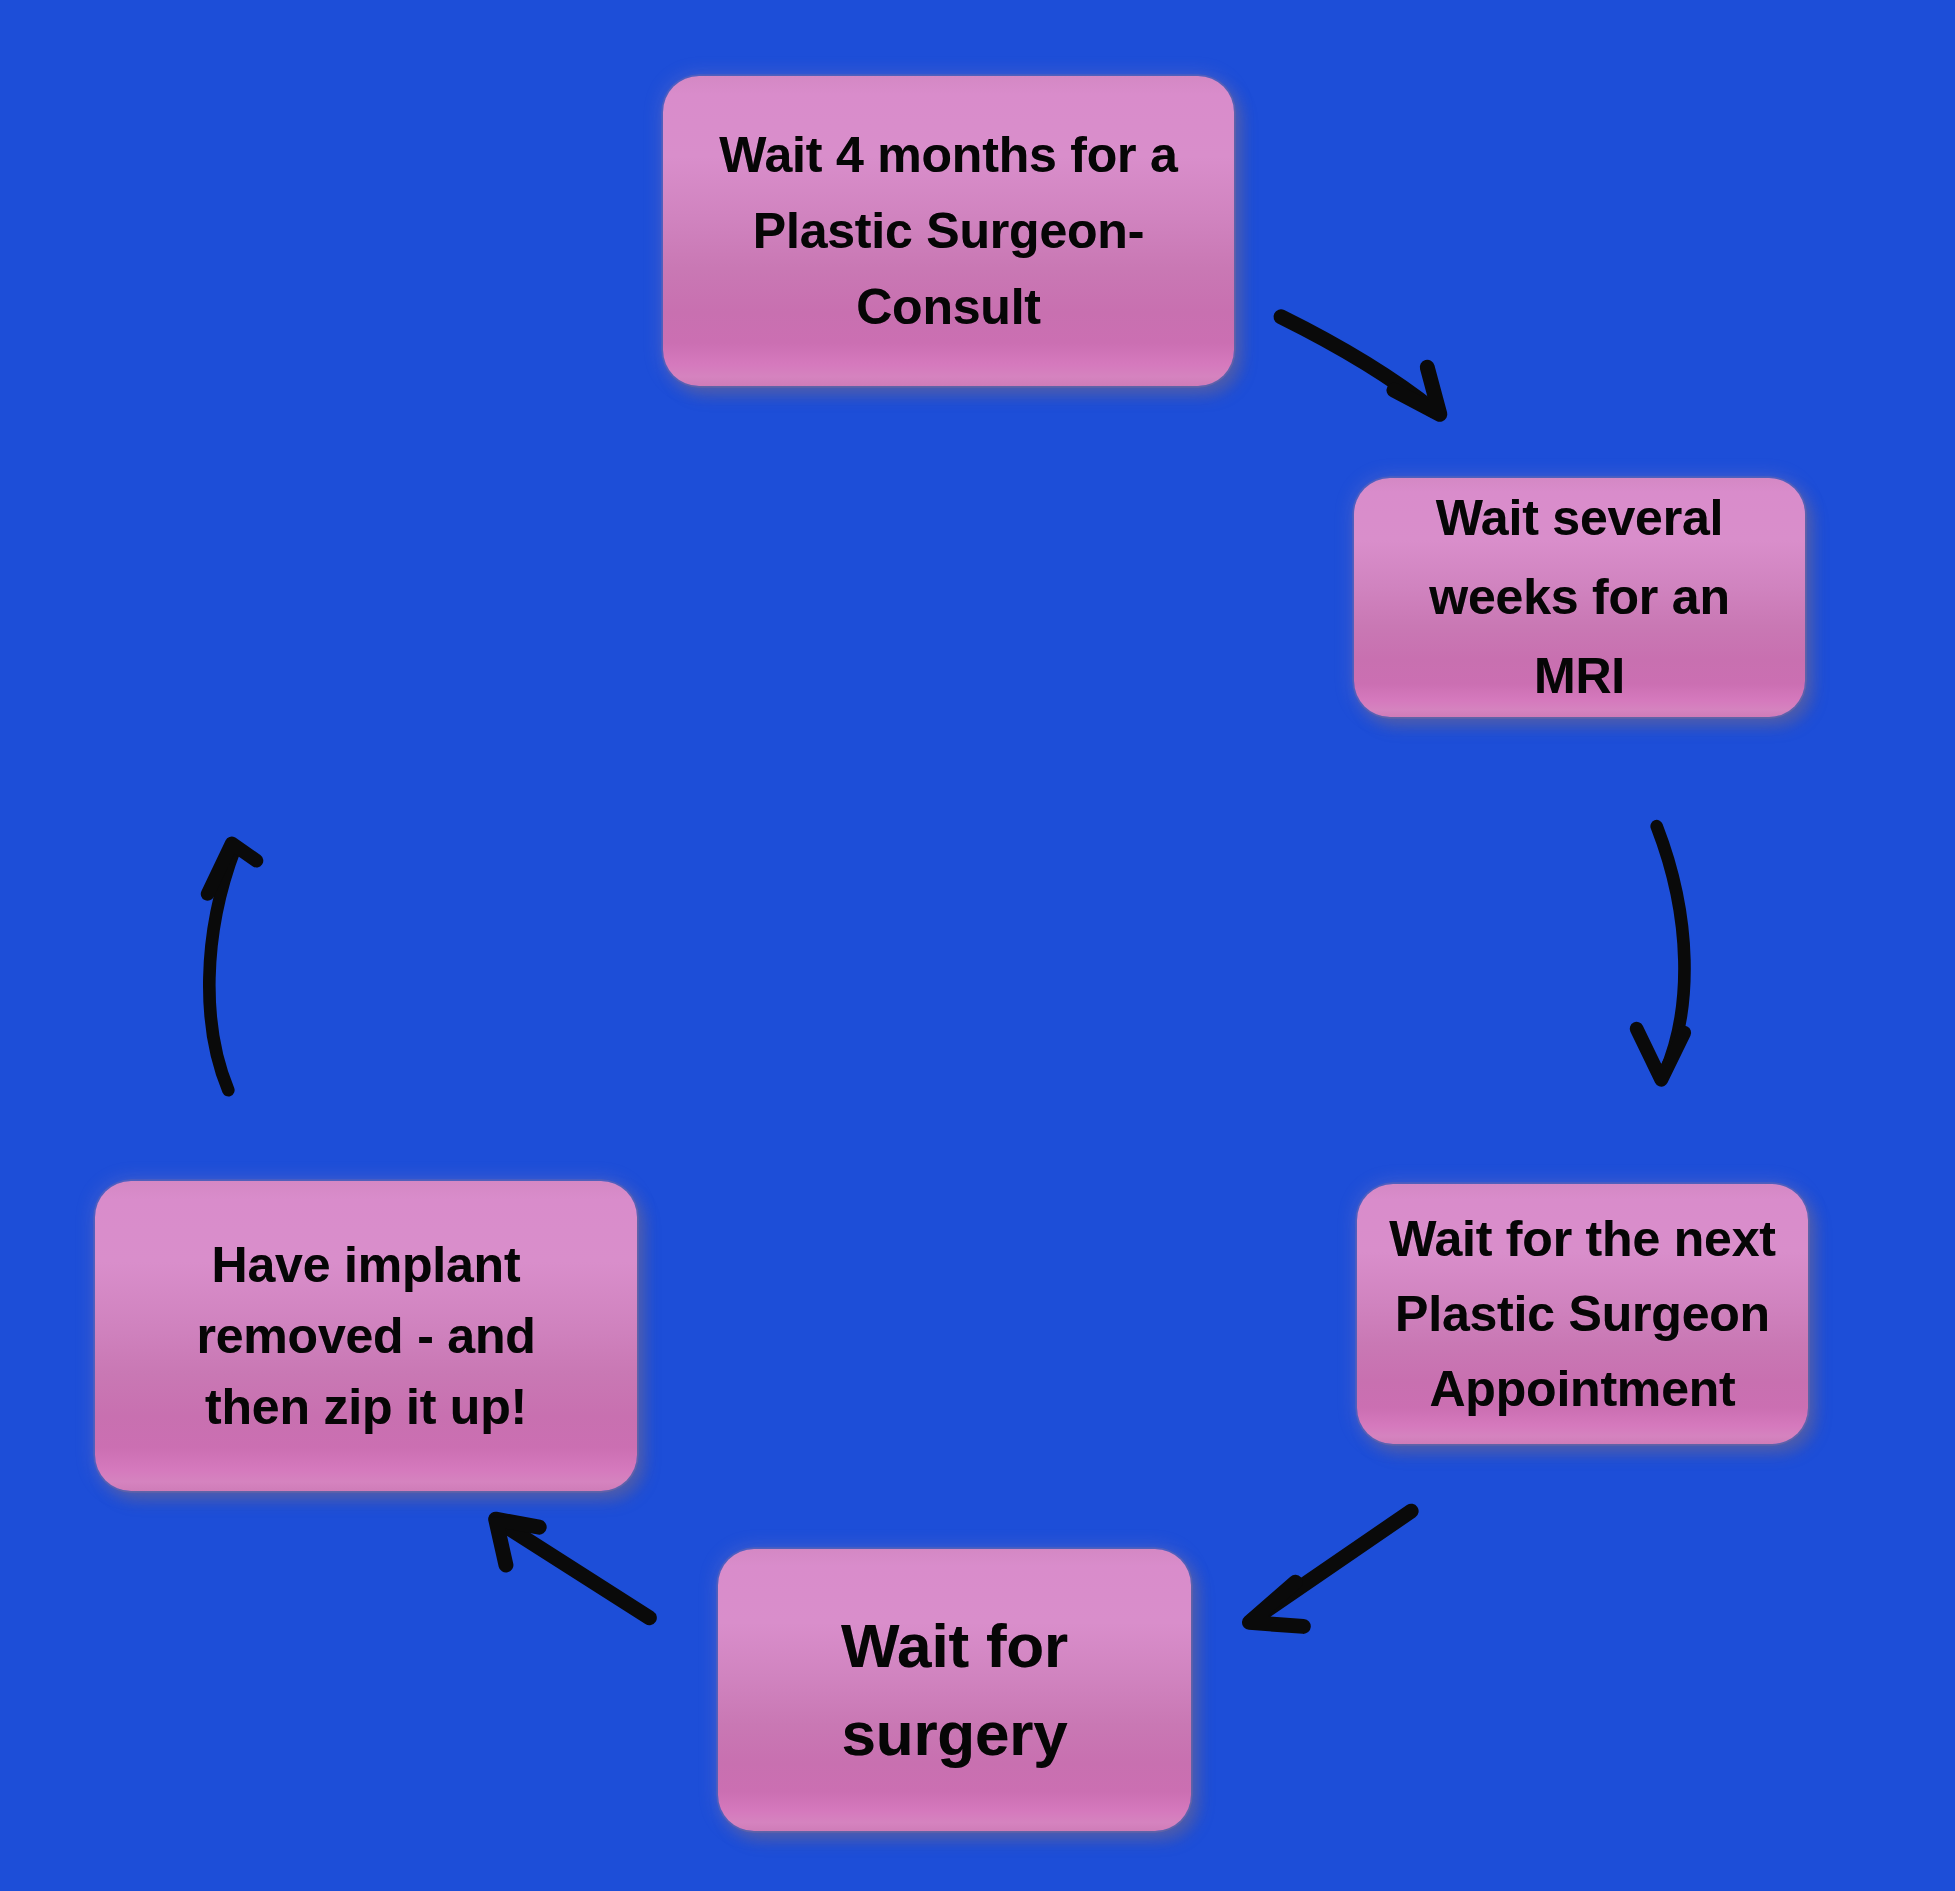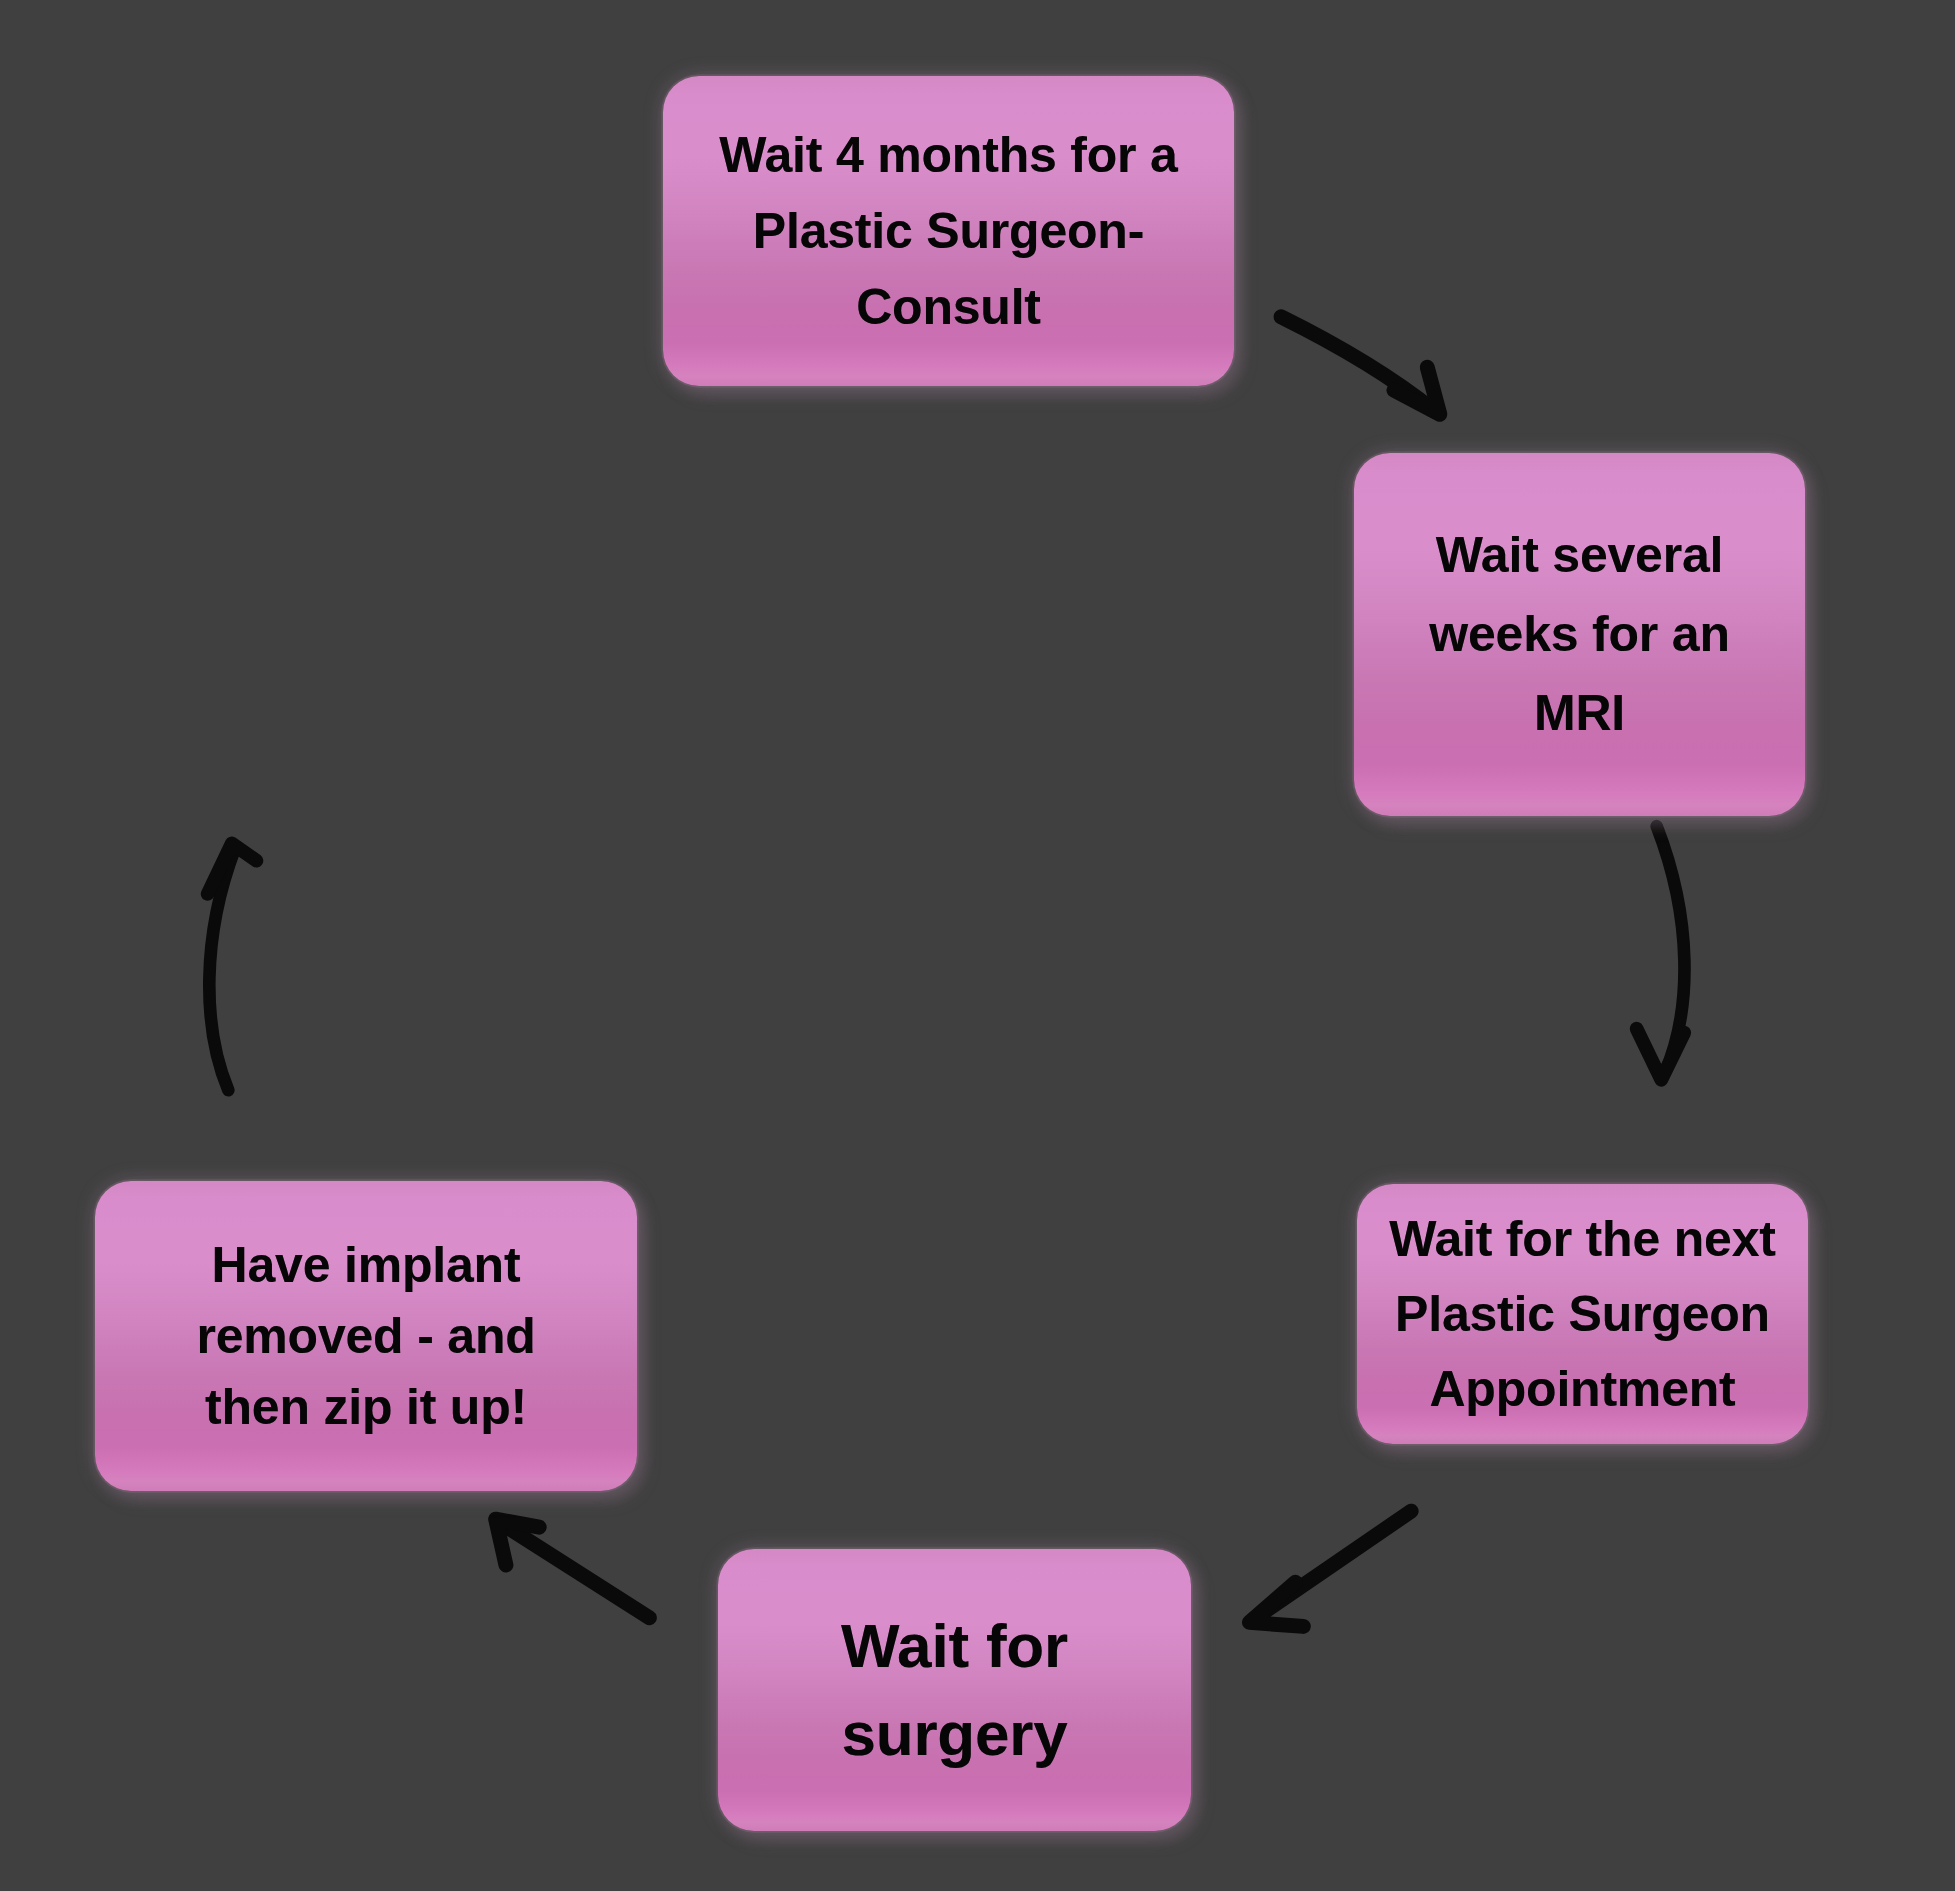--- a/index.html
+++ b/index.html
@@ -14,21 +14,21 @@
     position: relative;
     overflow: hidden;
     font-family: "Liberation Sans", sans-serif;
   }
 
   #canvas {
     position: absolute;
     left: 0; top: 0;
     width: 1955px;
     height: 1891px;
-    background: #404040;
+    background: #1d4ed8;
   }
 
   
   .node {
     position: absolute;
     box-sizing: border-box;
     border-radius: 36px;
     background:
       linear-gradient(to bottom,
         #d488c4 0%,
@@ -58,21 +58,21 @@
     line-height: 1.42;
     letter-spacing: -0.2px;
     white-space: pre-line;
     text-shadow: 0 0 0.6px rgba(0,0,0,0.35);
   }
 
   
   #node-0 { left: 663px; top: 76px;  width: 571px;  height: 310px; }
   #node-0 .label { font-size: 50px; line-height: 1.52; }
 
-  #node-1 { left: 1354px; top: 453px;  width: 451px;  height: 363px; justify-content: center; }
+  #node-1 { left: 1354px; top: 478px;  width: 451px;  height: 239px; justify-content: center; }
   #node-1 .label { font-size: 50px; line-height: 1.58; }
 
   #node-2 { left: 1357px; top: 1184px; width: 451px;  height: 260px; }
   #node-2 .label { font-size: 50px; line-height: 1.50; }
 
   #node-3 { left: 718px; top: 1549px; width: 473px;  height: 282px; }
   #node-3 .label { font-size: 62px; }
 
   #node-4 { left: 95px;  top: 1181px; width: 542px;  height: 310px; }
   #node-4 .label { font-size: 50px; line-height: 1.42; }

